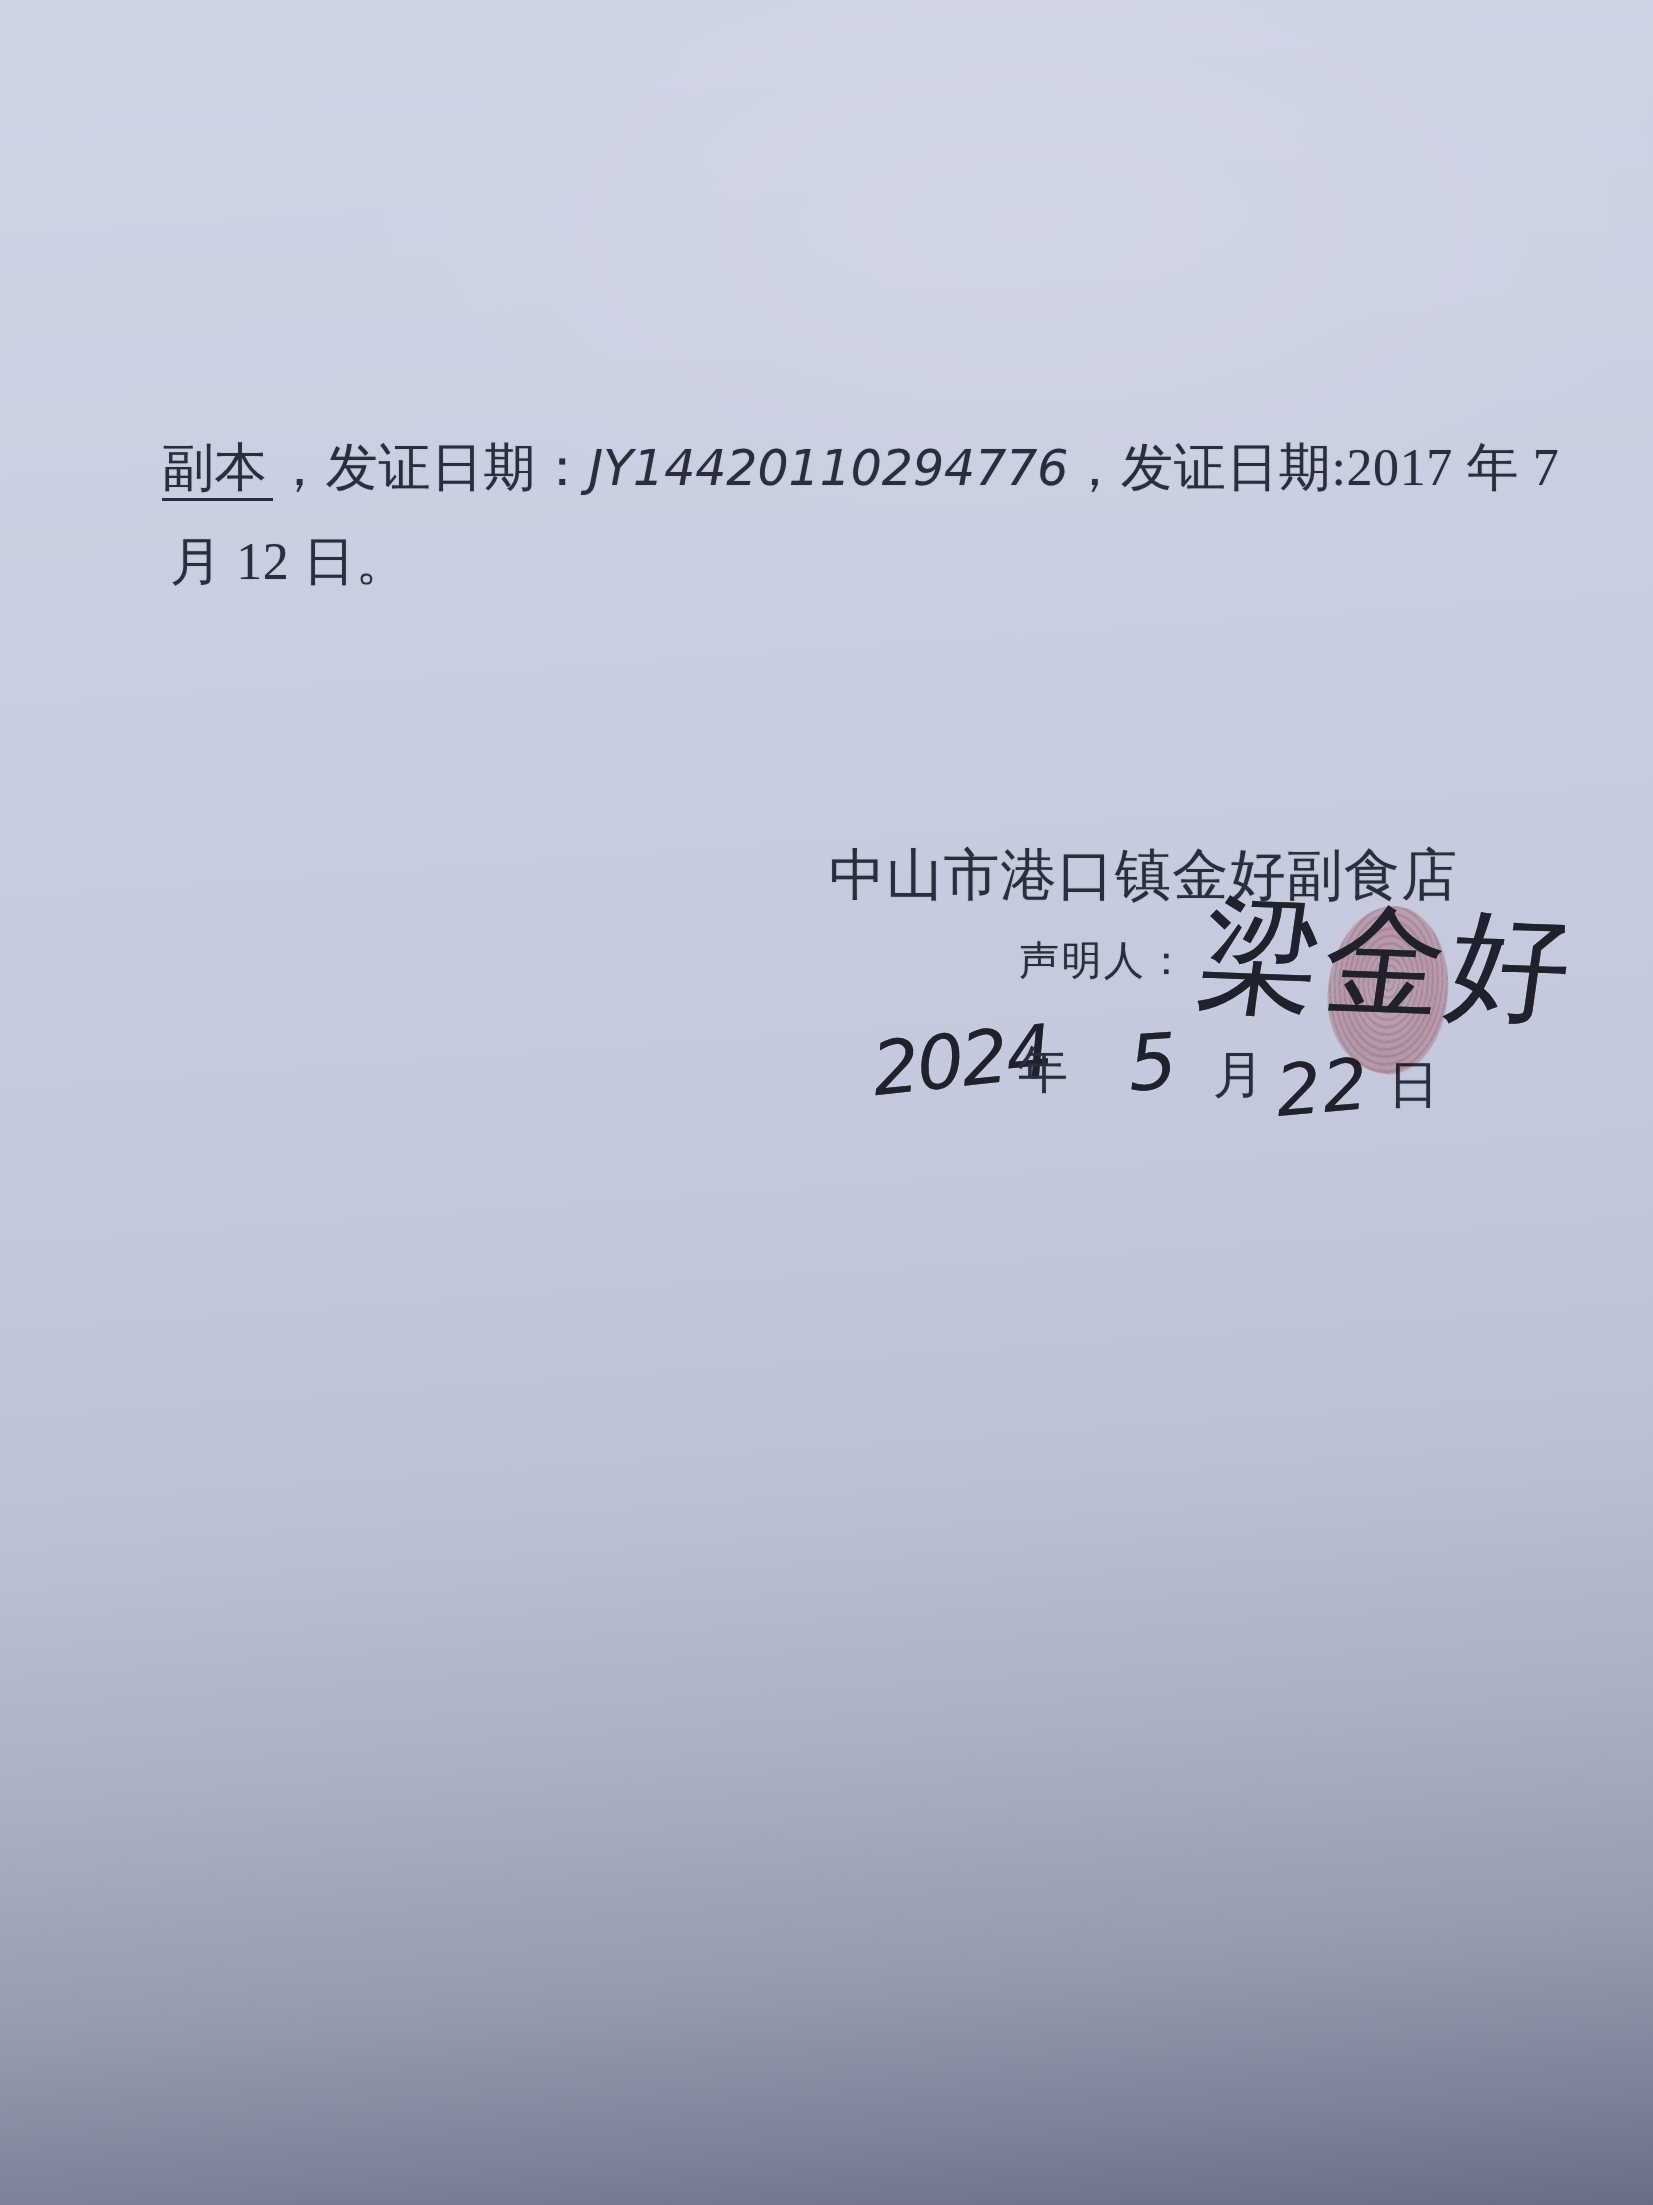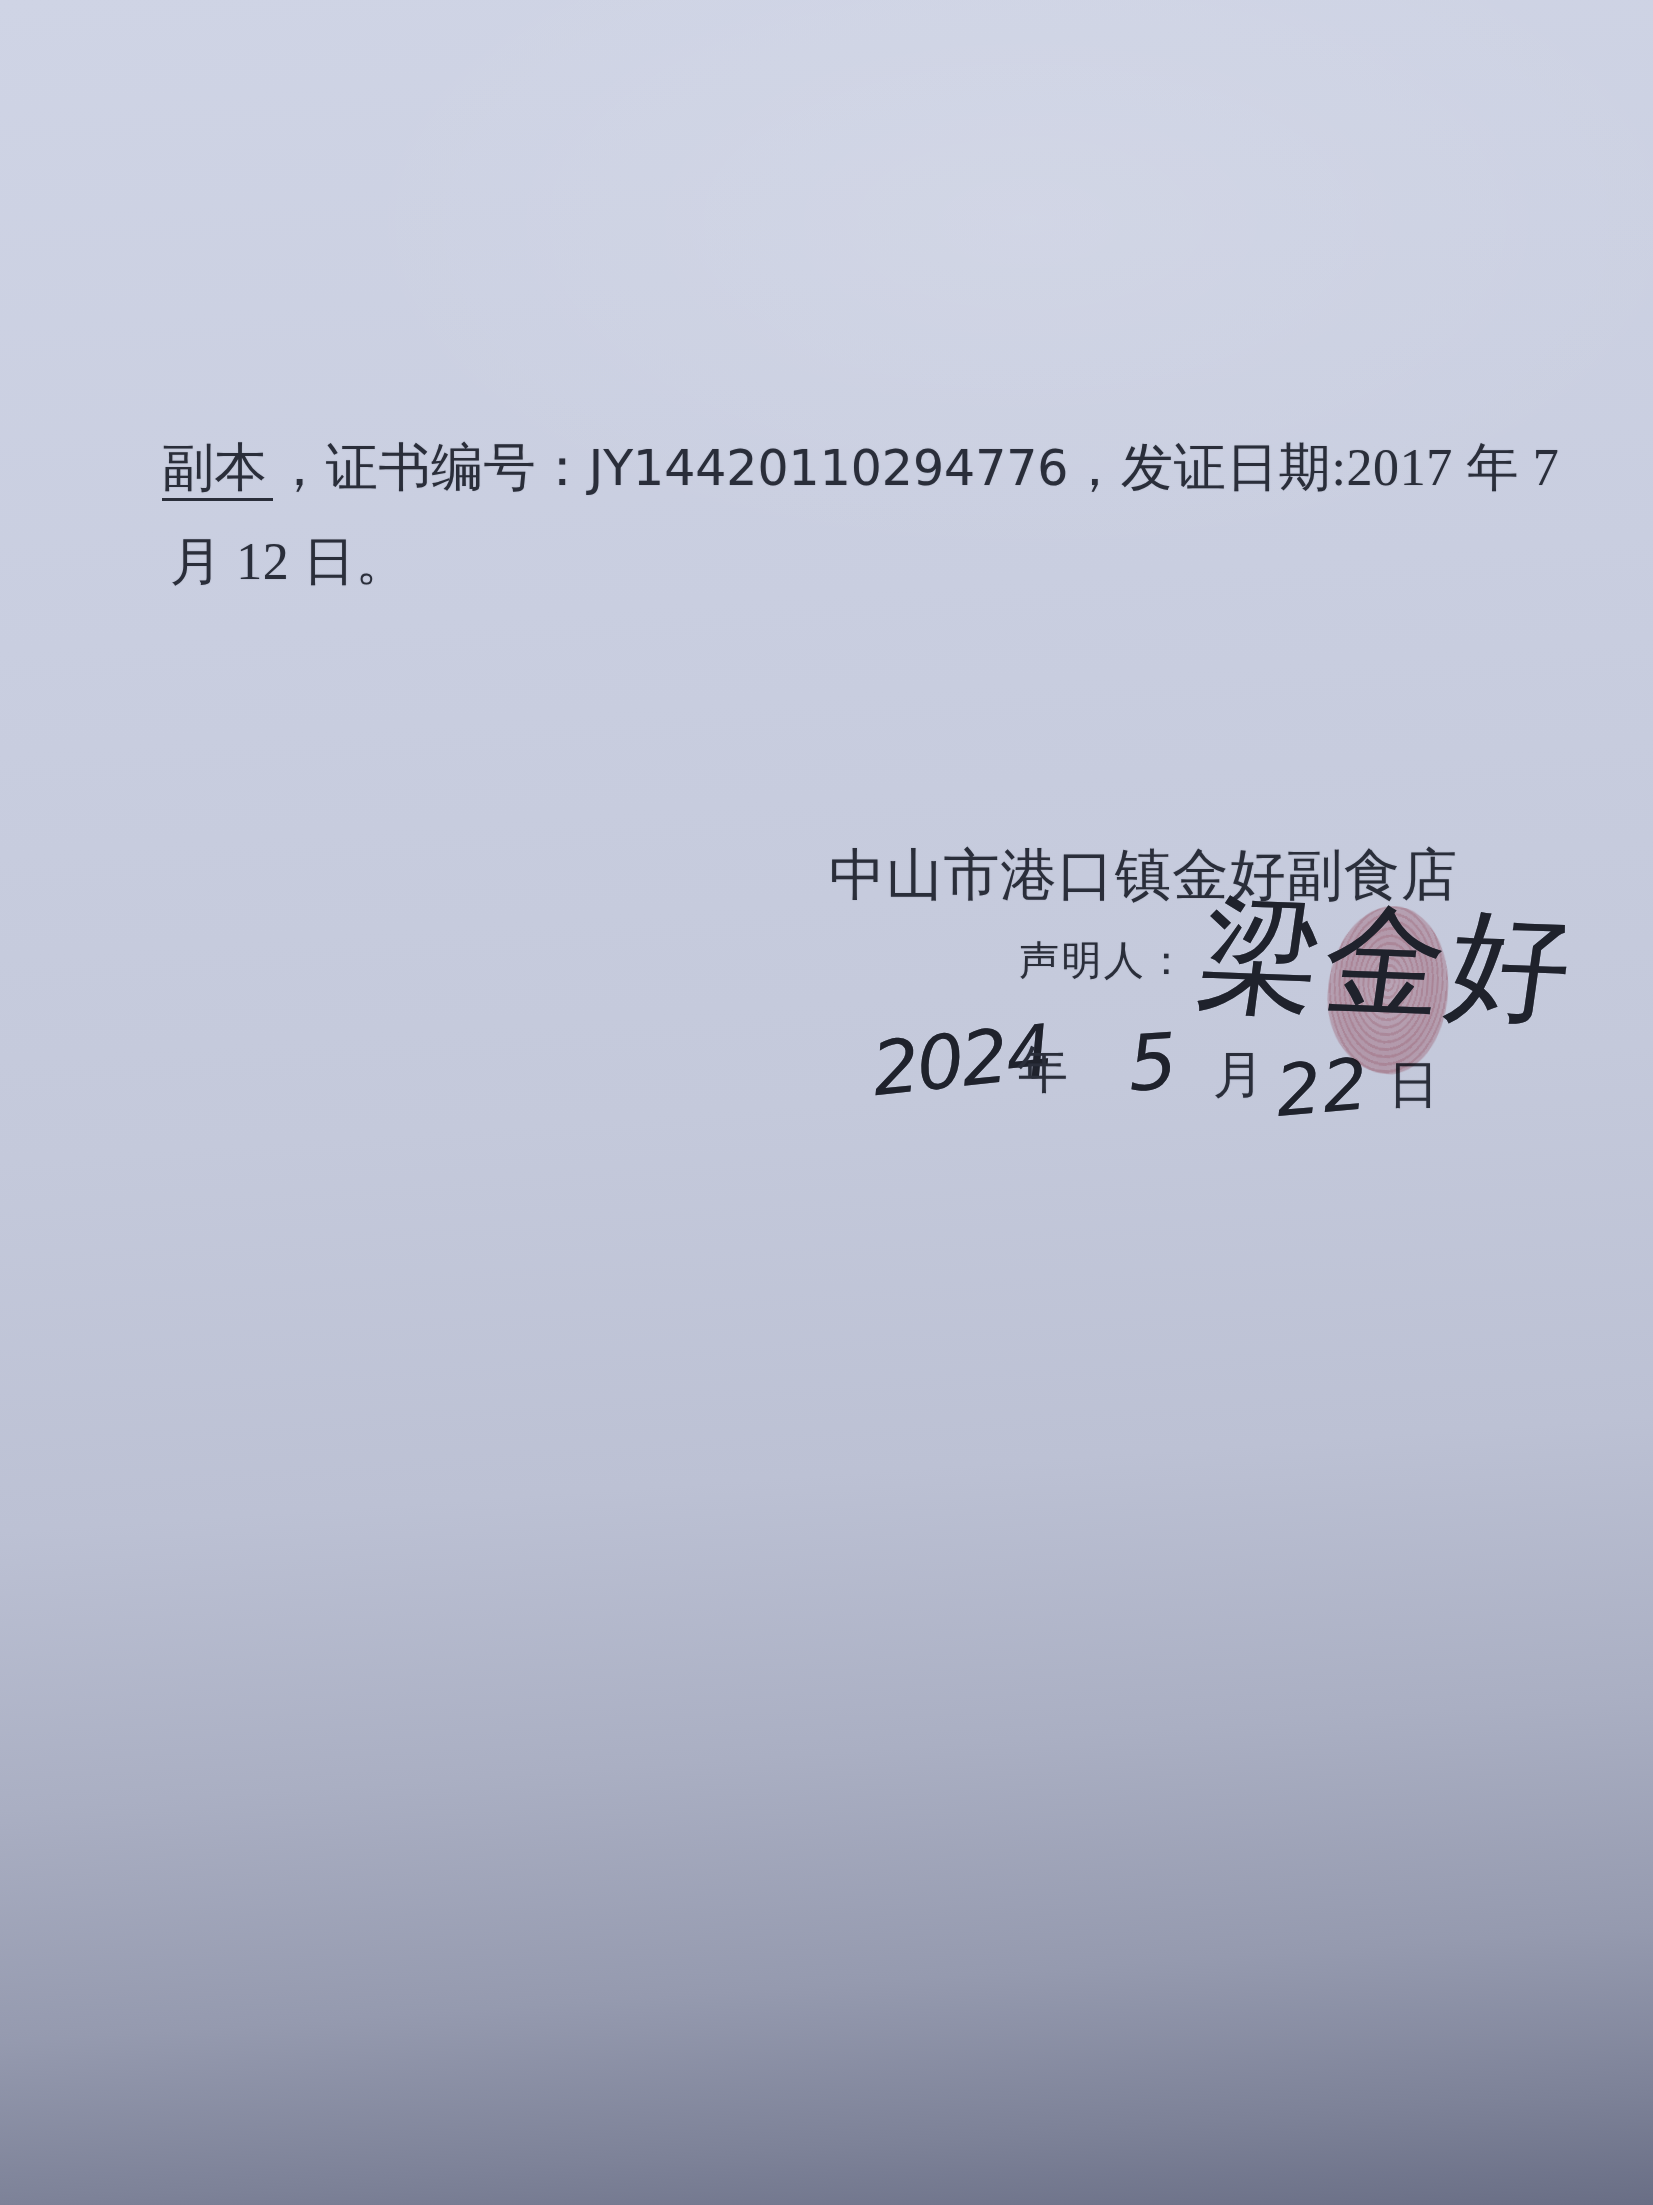--- a/index.html
+++ b/index.html
@@ -37,21 +37,21 @@
   .body-line{ font-size:52px; letter-spacing:0.6px; }
   .line1{ left:279px; top:336px; }
   .line2{ left:162px; top:433px; }
   .line3{ left:170px; top:527px; }
   .underline{
     border-bottom:3px solid #2a2e3a;
     padding-bottom:2.4px;
     padding-right:6px;
     margin-top:36px;
   }
-  .latin{ font-family:"DejaVu Sans","Liberation Sans",sans-serif; font-size:0.94em; letter-spacing:0; }
+  .latin{ font-family:"DejaVu Sans","Liberation Sans",sans-serif; font-size:0.94em; letter-spacing:0;font-style:italic; }
   .company{ left:829px; top:838px; font-size:56px; letter-spacing:1.2px;font-family:Liberation Serif, serif; }
   .declarant-label{ left:1019px; top:933px; font-size:40px; letter-spacing:2.4px;text-align:right; }
   .handwritten{
     position:absolute;
     white-space:nowrap;
     color:#1f222c;
     font-family:"DejaVu Sans","Liberation Sans",sans-serif;
     font-style:italic;
     text-shadow:0 0 0.6px rgba(25,28,40,0.6);
   }
@@ -93,21 +93,21 @@
   .unit-day  { left:1388px; top:1051px; font-size:51px; }
 </style>
 </head>
 <body>
 
 <div class="photo">
 
 
 
   <div class="printed body-line line2">
-    <span class="underline">副本</span><span>，证书编号：</span><span class="latin">JY14420110294776</span><span>，发证日期:2017 年 7</span>
+    <span class="underline">副本</span><span>，发证日期：</span><span class="latin">JY14420110294776</span><span>，发证日期:2017 年 7</span>
   </div>
 
   <div class="printed body-line line3">月 12 日。</div>
 
   <div class="printed company">中山市港口镇金好副食店</div>
 
   <div class="printed declarant-label">声明人：</div>
 
   <div class="handwritten signature">梁金好</div>
 

